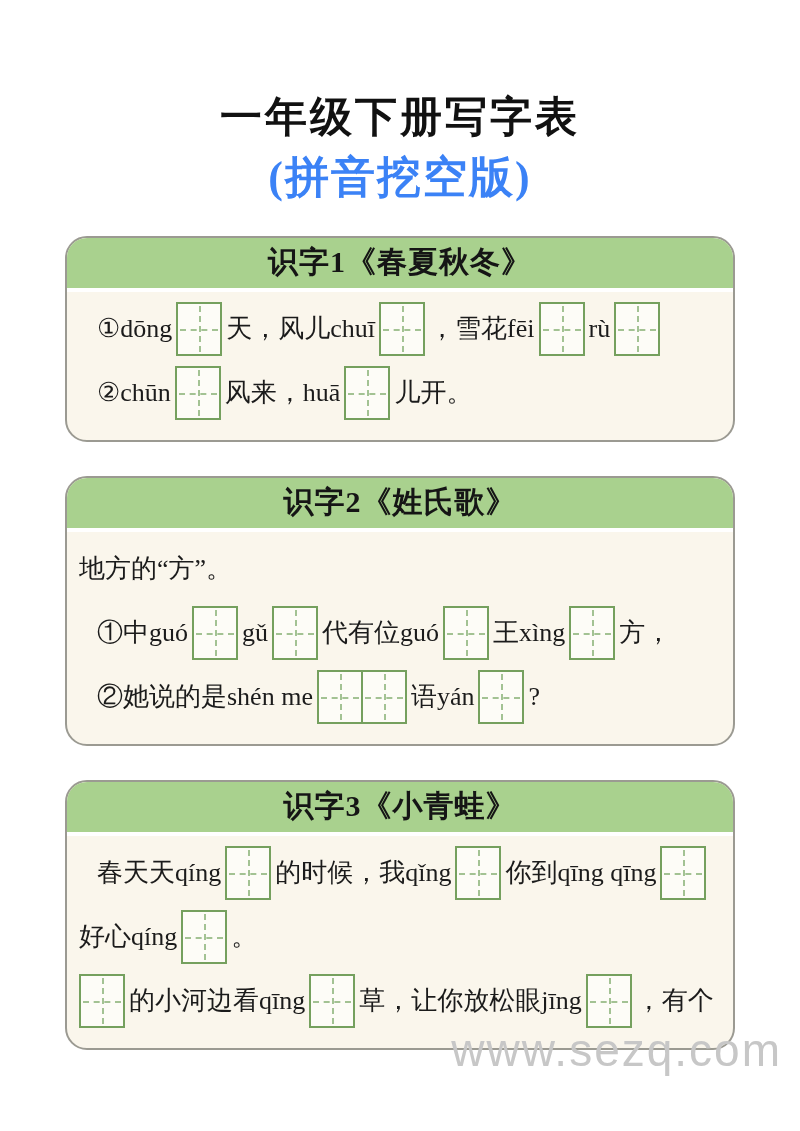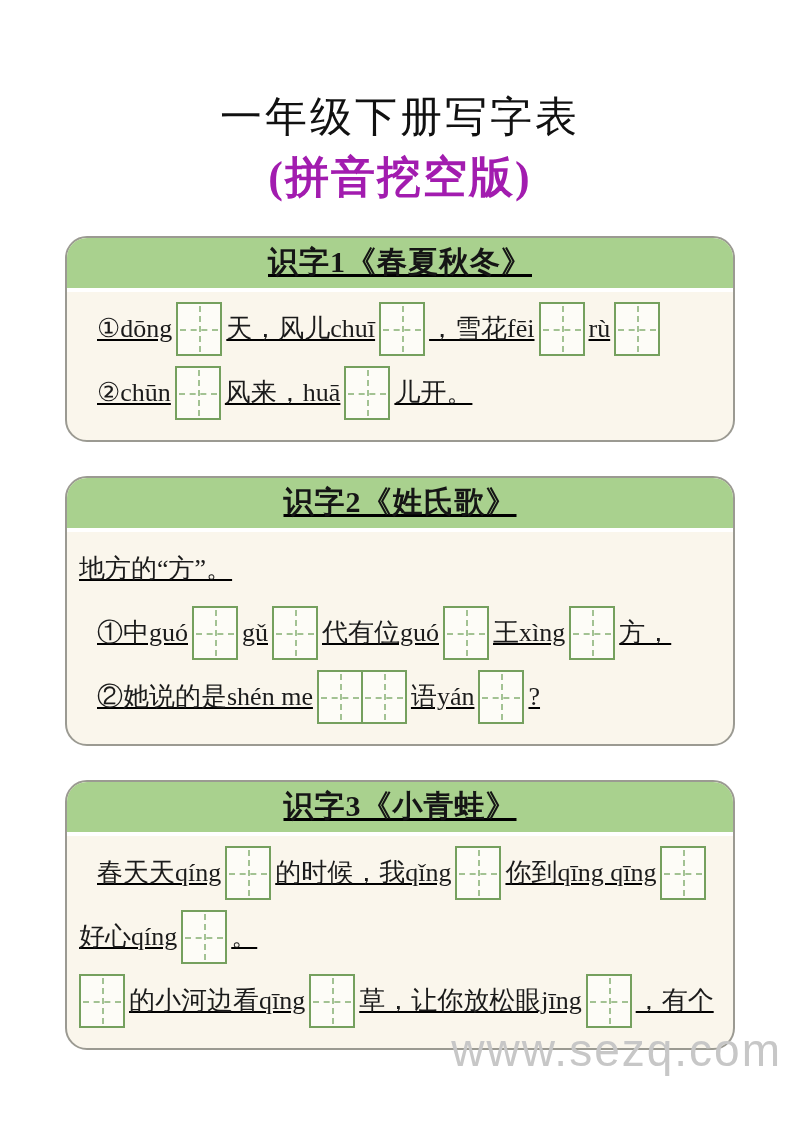--- a/index.html
+++ b/index.html
@@ -18,48 +18,47 @@
     width: 800px;
     height: 1131px;
     position: relative;
   }
   .page-title {
     margin: 0;
     padding-top: 96px;
     text-align: center;
     font-size: 42px;
     line-height: 1.0;
-    font-weight: 400;
+    font-weight: 700;
     color: #111111;
     letter-spacing: 3px;
     font-family: "Liberation Sans", sans-serif;
   }
   .page-subtitle {
     margin: 0;
     padding-top: 18px;
     text-align: center;
     font-size: 44px;
     line-height: 1.0;
     font-weight: 600;
-    color: #a21caf;
+    color: #3b82f6;
     letter-spacing: 2px;
     font-family: "Liberation Serif", serif;
   }
   .sections {
     width: 670px;
     margin: 36px auto 0;
   }
   .card {
     position: relative;
     background: #faf6ec;
     border: 2px solid #9b9a92;
     border-radius: 22px;
     margin-bottom: 34px;
     overflow: hidden;
-    text-decoration: underline;
   }
   .card-header {
     background: #a9d18e;
     border-radius: 20px 20px 0 0;
     margin: -2px -2px 0;
     height: 52px;
     border-bottom: 4px solid #ffffff;
     display: flex;
     align-items: center;
     justify-content: center;

